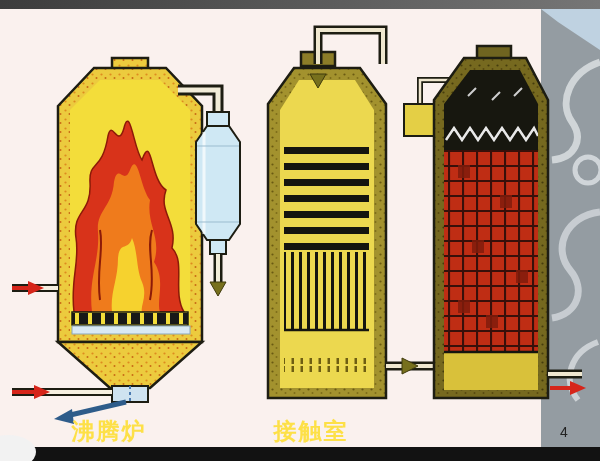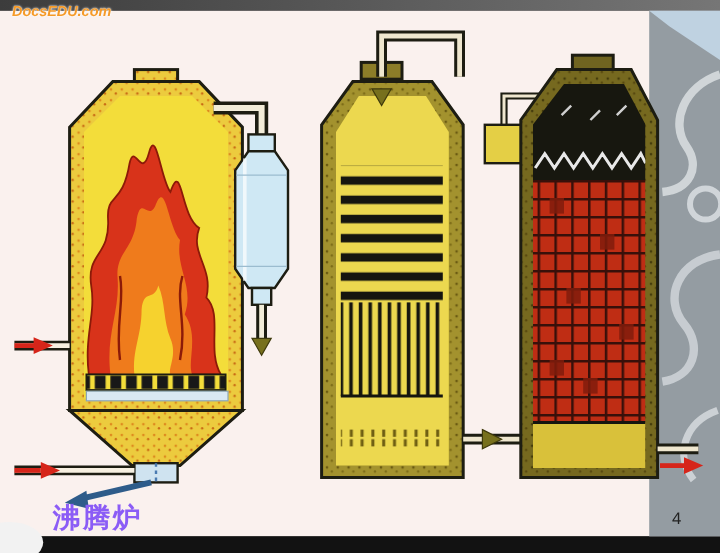--- a/index.html
+++ b/index.html
@@ -6,22 +6,22 @@
   .screen{
     position:relative;width:600px;height:461px;overflow:hidden;
     background:#0d0d0d;font-family:"Liberation Sans",sans-serif;
   }
   .top-band{position:absolute;left:0;top:0;width:600px;height:9px;
     background:linear-gradient(90deg,#3c3c3c,#767676);}
   .slide{position:absolute;left:0;top:9px;width:600px;height:438px;background:#faf1ee;}
   .bottom-band{position:absolute;left:0;bottom:0;width:600px;height:14px;background:#121212;}
   svg.diagram{position:absolute;left:0;top:0;}
   .vessel-label{
-    position:absolute;width:130px;text-align:left;
-    font-size:23px;font-weight:bold;color:#8b5cf6;letter-spacing:2px;
+    position:absolute;width:130px;text-align:center;
+    font-size:23px;font-weight:bold;color:#fde047;letter-spacing:2px;
   }
   .label-furnace{left:44px;top:416px;}
   .label-chamber{left:246px;top:416px;}
   .label-tower{left:422px;top:416px;}
   .page-number{position:absolute;left:560px;top:424px;font-size:14px;color:#222;}
   .watermark{
     position:absolute;left:10px;top:2px;font-size:12px;font-weight:bold;font-style:italic;
     color:#f59a28;text-shadow:0 0 2px #fff,0 0 1px #fff;
   }
 </style>
@@ -205,18 +205,18 @@
         <line x1="548" y1="374" x2="582" y2="374" stroke="#1d1d12" stroke-width="9"></line>
         <line x1="548" y1="374" x2="582" y2="374" stroke="#efe7cf" stroke-width="4"></line>
         <line x1="550" y1="388" x2="570" y2="388" stroke="#d6251a" stroke-width="4"></line>
         <polygon points="570,381 586,388 570,395" fill="#d6251a"></polygon>
       </g>
     </g>
 
     <ellipse cx="8" cy="452" rx="28" ry="17" fill="#f2f2f2"></ellipse>
   </svg>
 
-  <div class="watermark">DocsEDU.com</div>
 
   <div class="vessel-label label-furnace">沸腾炉</div>
+  <div class="vessel-label label-chamber">接触室</div>
 
   <div class="page-number">4</div>
 </div>
 
 </body></html>

